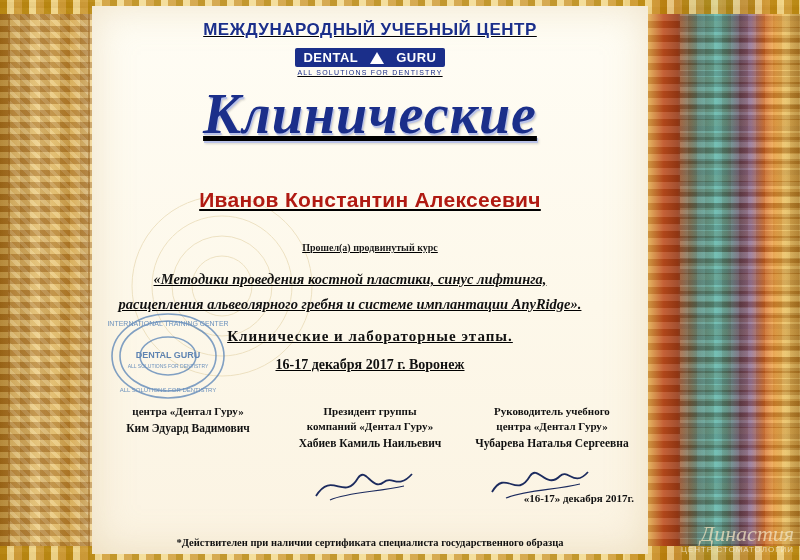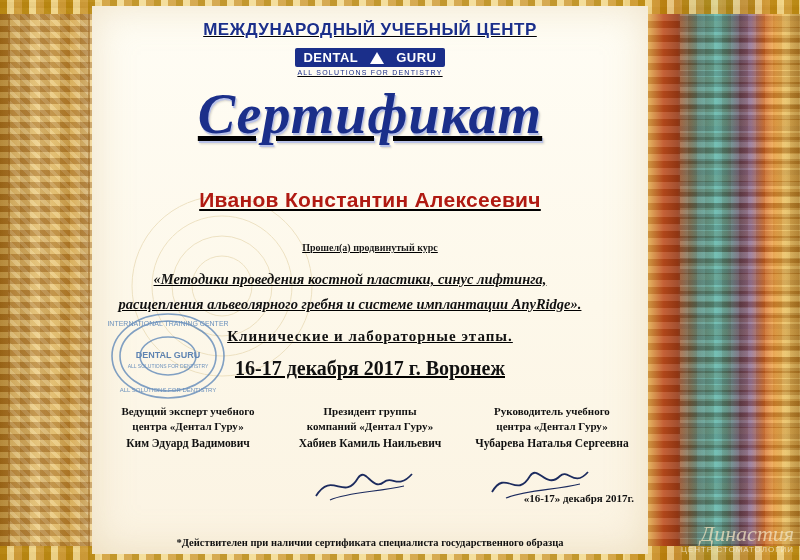--- a/index.html
+++ b/index.html
@@ -104,21 +104,21 @@
   .recipient{
     margin-top:42px;font-family:"Liberation Sans",sans-serif;font-weight:bold;
     font-size:21px;color:#b01a12;letter-spacing:.3px;
   }
   .line1{margin-top:30px;font-size:10px;color:#1a1a1a;font-weight:bold;}
   .course{
     margin-top:14px;font-size:14.5px;font-style:italic;font-weight:bold;color:#111;
     line-height:1.7;width:500px;
   }
   .stages{margin-top:12px;font-size:15px;font-weight:bold;color:#111;letter-spacing:1px;}
-  .date{margin-top:12px;font-size:20px;font-weight:bold;color:#111;}
+  .date{margin-top:12px;font-size:14px;font-weight:bold;color:#111;}
 
   .sign-row{
     position:absolute;left:0;right:0;top:398px;display:flex;justify-content:space-between;
     padding:0 4px;
   }
   .sign-col{width:168px;text-align:center;position:relative;}
   .sign-role{font-size:11px;font-weight:bold;color:#111;line-height:1.35;}
   .sign-name{margin-top:2px;font-size:11.5px;font-weight:bold;color:#111;line-height:1.35;}
   .sig{position:absolute;left:0;right:0;top:58px;height:46px;}
   .sig-date{
@@ -165,21 +165,21 @@
 
     <div class="logo">
       <div class="logo-main">
         <span>DENTAL</span>
         <span class="logo-tooth"></span>
         <span>GURU</span>
       </div>
       <div class="logo-sub">ALL SOLUTIONS FOR DENTISTRY</div>
     </div>
 
-    <div class="cert-word">Сертификат</div>
+    <div class="cert-word">Клинические</div>
 
     <div class="recipient">Иванов Константин Алексеевич</div>
 
     <div class="line1">Прошел(а) продвинутый курс</div>
 
     <div class="course">
       <div>«Методики проведения костной пластики, синус лифтинга,</div>
       <div>расщепления альвеолярного гребня и системе имплантации AnyRidge».</div>
     </div>
 
@@ -194,21 +194,20 @@
       </g>
       <text x="60" y="20" text-anchor="middle" font-family="Liberation Sans, sans-serif" font-size="7" fill="#3b6fae">INTERNATIONAL TRAINING CENTER</text>
       <text x="60" y="52" text-anchor="middle" font-family="Liberation Sans, sans-serif" font-size="9" font-weight="bold" fill="#2b5ea0">DENTAL GURU</text>
       <text x="60" y="62" text-anchor="middle" font-family="Liberation Sans, sans-serif" font-size="5" fill="#3b6fae">ALL SOLUTIONS FOR DENTISTRY</text>
       <text x="60" y="86" text-anchor="middle" font-family="Liberation Sans, sans-serif" font-size="6" fill="#3b6fae">ALL SOLUTIONS FOR DENTISTRY</text>
     </svg>
 
     <div class="sign-row">
 
       <div class="sign-col">
-        <div class="sign-role">Ведущий эксперт учебного</div>
         <div class="sign-role">центра «Дентал Гуру»</div>
         <div class="sign-name">Ким Эдуард Вадимович</div>
       </div>
 
       <div class="sign-col">
         <div class="sign-role">Президент группы</div>
         <div class="sign-role">компаний «Дентал Гуру»</div>
         <div class="sign-name">Хабиев Камиль Наильевич</div>
         <svg class="sig" viewBox="0 0 160 46">
           <path d="M30 34 C46 8, 58 40, 72 16 C80 4, 86 30, 98 20 C106 13, 112 28, 126 12" fill="none" stroke="#1c2b5e" stroke-width="1.8"></path>

